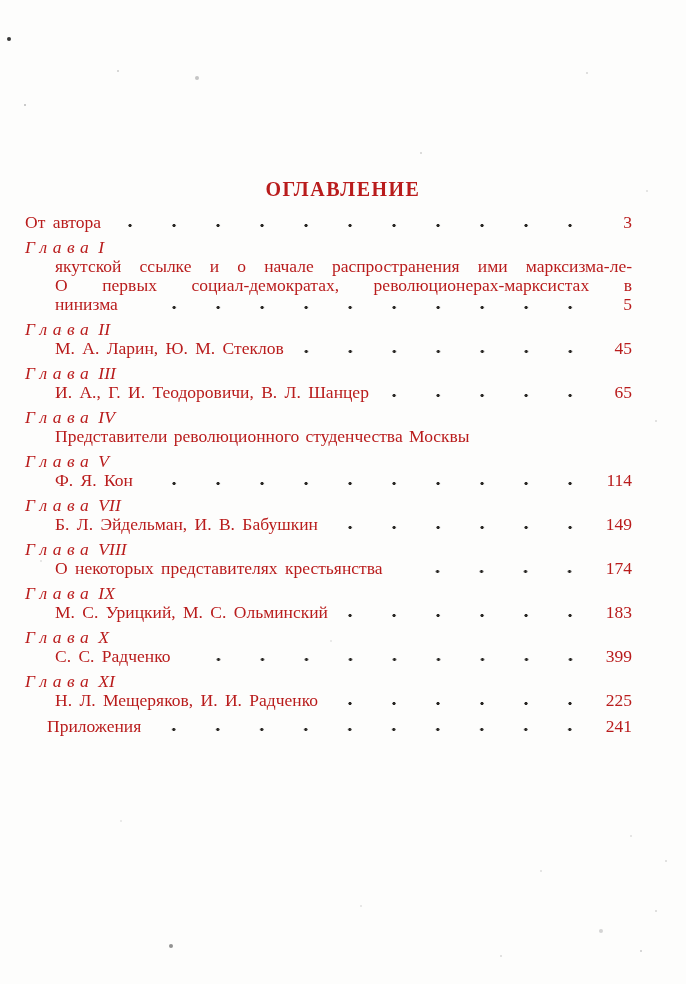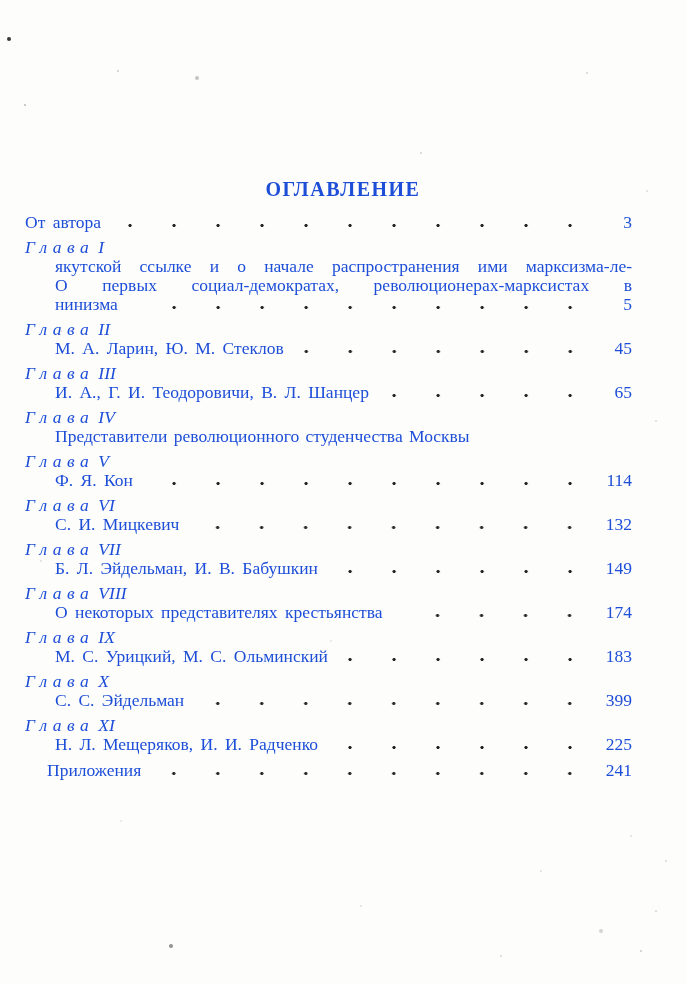--- a/index.html
+++ b/index.html
@@ -2,21 +2,21 @@
 <html lang="ru"><head>
 <meta charset="utf-8">
 <style>
   html, body { margin: 0; padding: 0; background: #ffffff; }
   .page {
     position: relative;
     width: 686px;
     height: 984px;
     background: #fdfdfc;
     overflow: hidden;
-    color: #1d4ed8;
+    color: #b91c1c;
     font-family: "Liberation Serif", "DejaVu Serif", serif;
     font-size: 17.5px;
     line-height: 19px;
   }
   .title {
     margin: 178px 0 0 0;
     text-align: center;
     font-size: 20px;
     font-weight: 700;
     letter-spacing: 1.5px;
@@ -163,32 +163,20 @@
     </div>
     <div class="body-lines">
       <div class="row tail-row">
         <span class="label">Ф. Я. Кон</span>
         <span class="leader"></span>
         <span class="pagenum">114</span>
       </div>
     </div>
   </div>
 
-  <div class="entry">
-    <div class="heading">
-      <span class="word">Глава</span><span class="numeral">VI</span>
-    </div>
-    <div class="body-lines">
-      <div class="row tail-row">
-        <span class="label">С. И. Мицкевич</span>
-        <span class="leader"></span>
-        <span class="pagenum">132</span>
-      </div>
-    </div>
-  </div>
 
   <div class="entry">
     <div class="heading">
       <span class="word">Глава</span><span class="numeral">VII</span>
     </div>
     <div class="body-lines">
       <div class="row tail-row">
         <span class="label">Б. Л. Эйдельман, И. В. Бабушкин</span>
         <span class="leader"></span>
         <span class="pagenum">149</span>
@@ -221,21 +209,21 @@
       </div>
     </div>
   </div>
 
   <div class="entry">
     <div class="heading">
       <span class="word">Глава</span><span class="numeral">X</span>
     </div>
     <div class="body-lines">
       <div class="row tail-row">
-        <span class="label">С. С. Эйдельман</span>
+        <span class="label">С. С. Радченко</span>
         <span class="leader"></span>
         <span class="pagenum">399</span>
       </div>
     </div>
   </div>
 
   <div class="entry">
     <div class="heading">
       <span class="word">Глава</span><span class="numeral">XI</span>
     </div>

